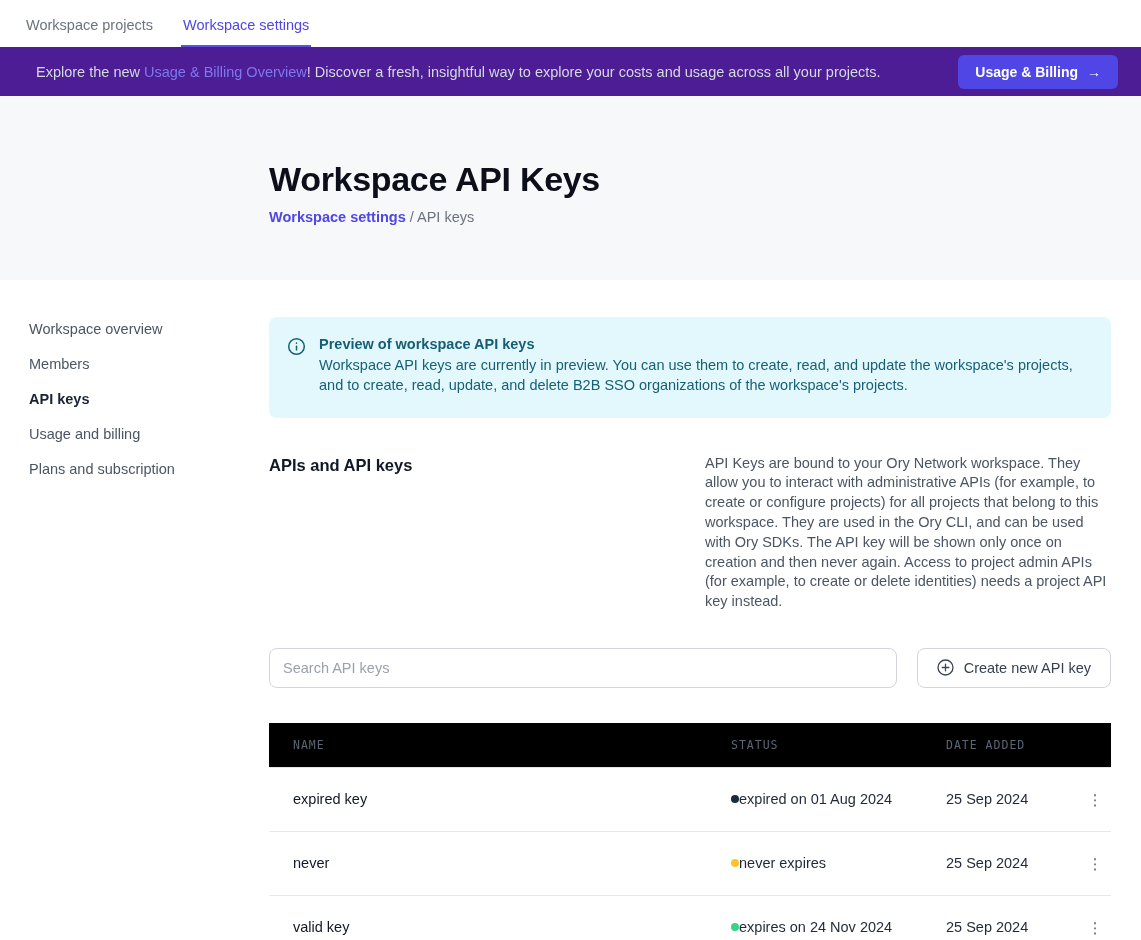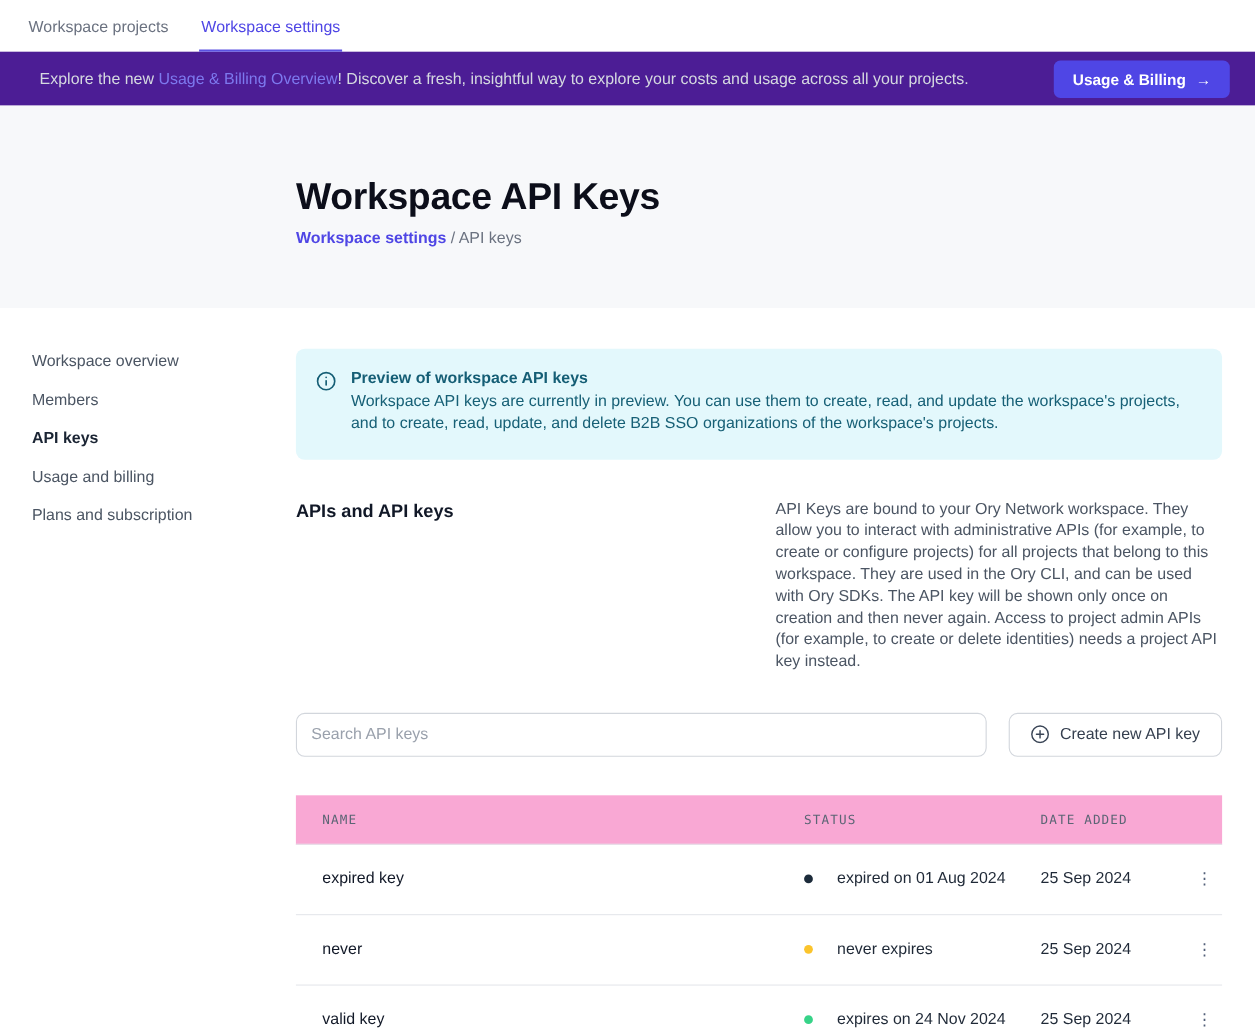--- a/index.html
+++ b/index.html
@@ -51,26 +51,26 @@
     padding: 0 13px; font-family: inherit; font-size: 14.5px; color: #1f2937; outline: none; }
   .search-input::placeholder { color: #9aa1ac; }
   .create-btn { height: 40px; background: #ffffff; border: 1px solid #d2d6dc; border-radius: 8px;
     font-family: inherit; font-size: 14.5px; color: #353f4f; padding: 0 19px; cursor: pointer;
     display: inline-flex; align-items: center; gap: 10px; white-space: nowrap; justify-content: flex-end; }
 
   
   .table { margin-top: 35px; }
   .t-head, .t-row { display: grid; grid-template-columns: 438px 215px 133px 1fr;
     align-items: center; padding-left: 24px; }
-  .t-head { background: #f9a8d4; height: 45px; border-bottom: 1px solid #e5e7eb; }
+  .t-head { background: #000000; height: 45px; border-bottom: 1px solid #e5e7eb; }
   .t-head div { font-family: "DejaVu Sans Mono", monospace; font-size: 11.5px; letter-spacing: 1px;
     color: #5c6575; }
   .t-row { height: 64px; border-bottom: 1px solid #e5e7eb; }
   .cell-name { font-size: 14.5px; color: #111827; }
-  .cell-status { font-size: 14.5px; color: #1f2937; display: flex; align-items: center; gap: 22px; }
+  .cell-status { font-size: 14.5px; color: #1f2937; display: flex; align-items: center; gap: 0; }
   .dot { width: 8px; height: 8px; border-radius: 50%; flex-shrink: 0; }
   .cell-date { font-size: 14.5px; color: #1f2937; }
   .cell-menu { display: flex; justify-content: center; }
   .kebab { color: #525f78; font-size: 15px; letter-spacing: 0; line-height: 1;
     cursor: pointer; padding: 4px 6px; user-select: none; }
 </style>
 </head>
 <body>
 
 <div class="topnav">

